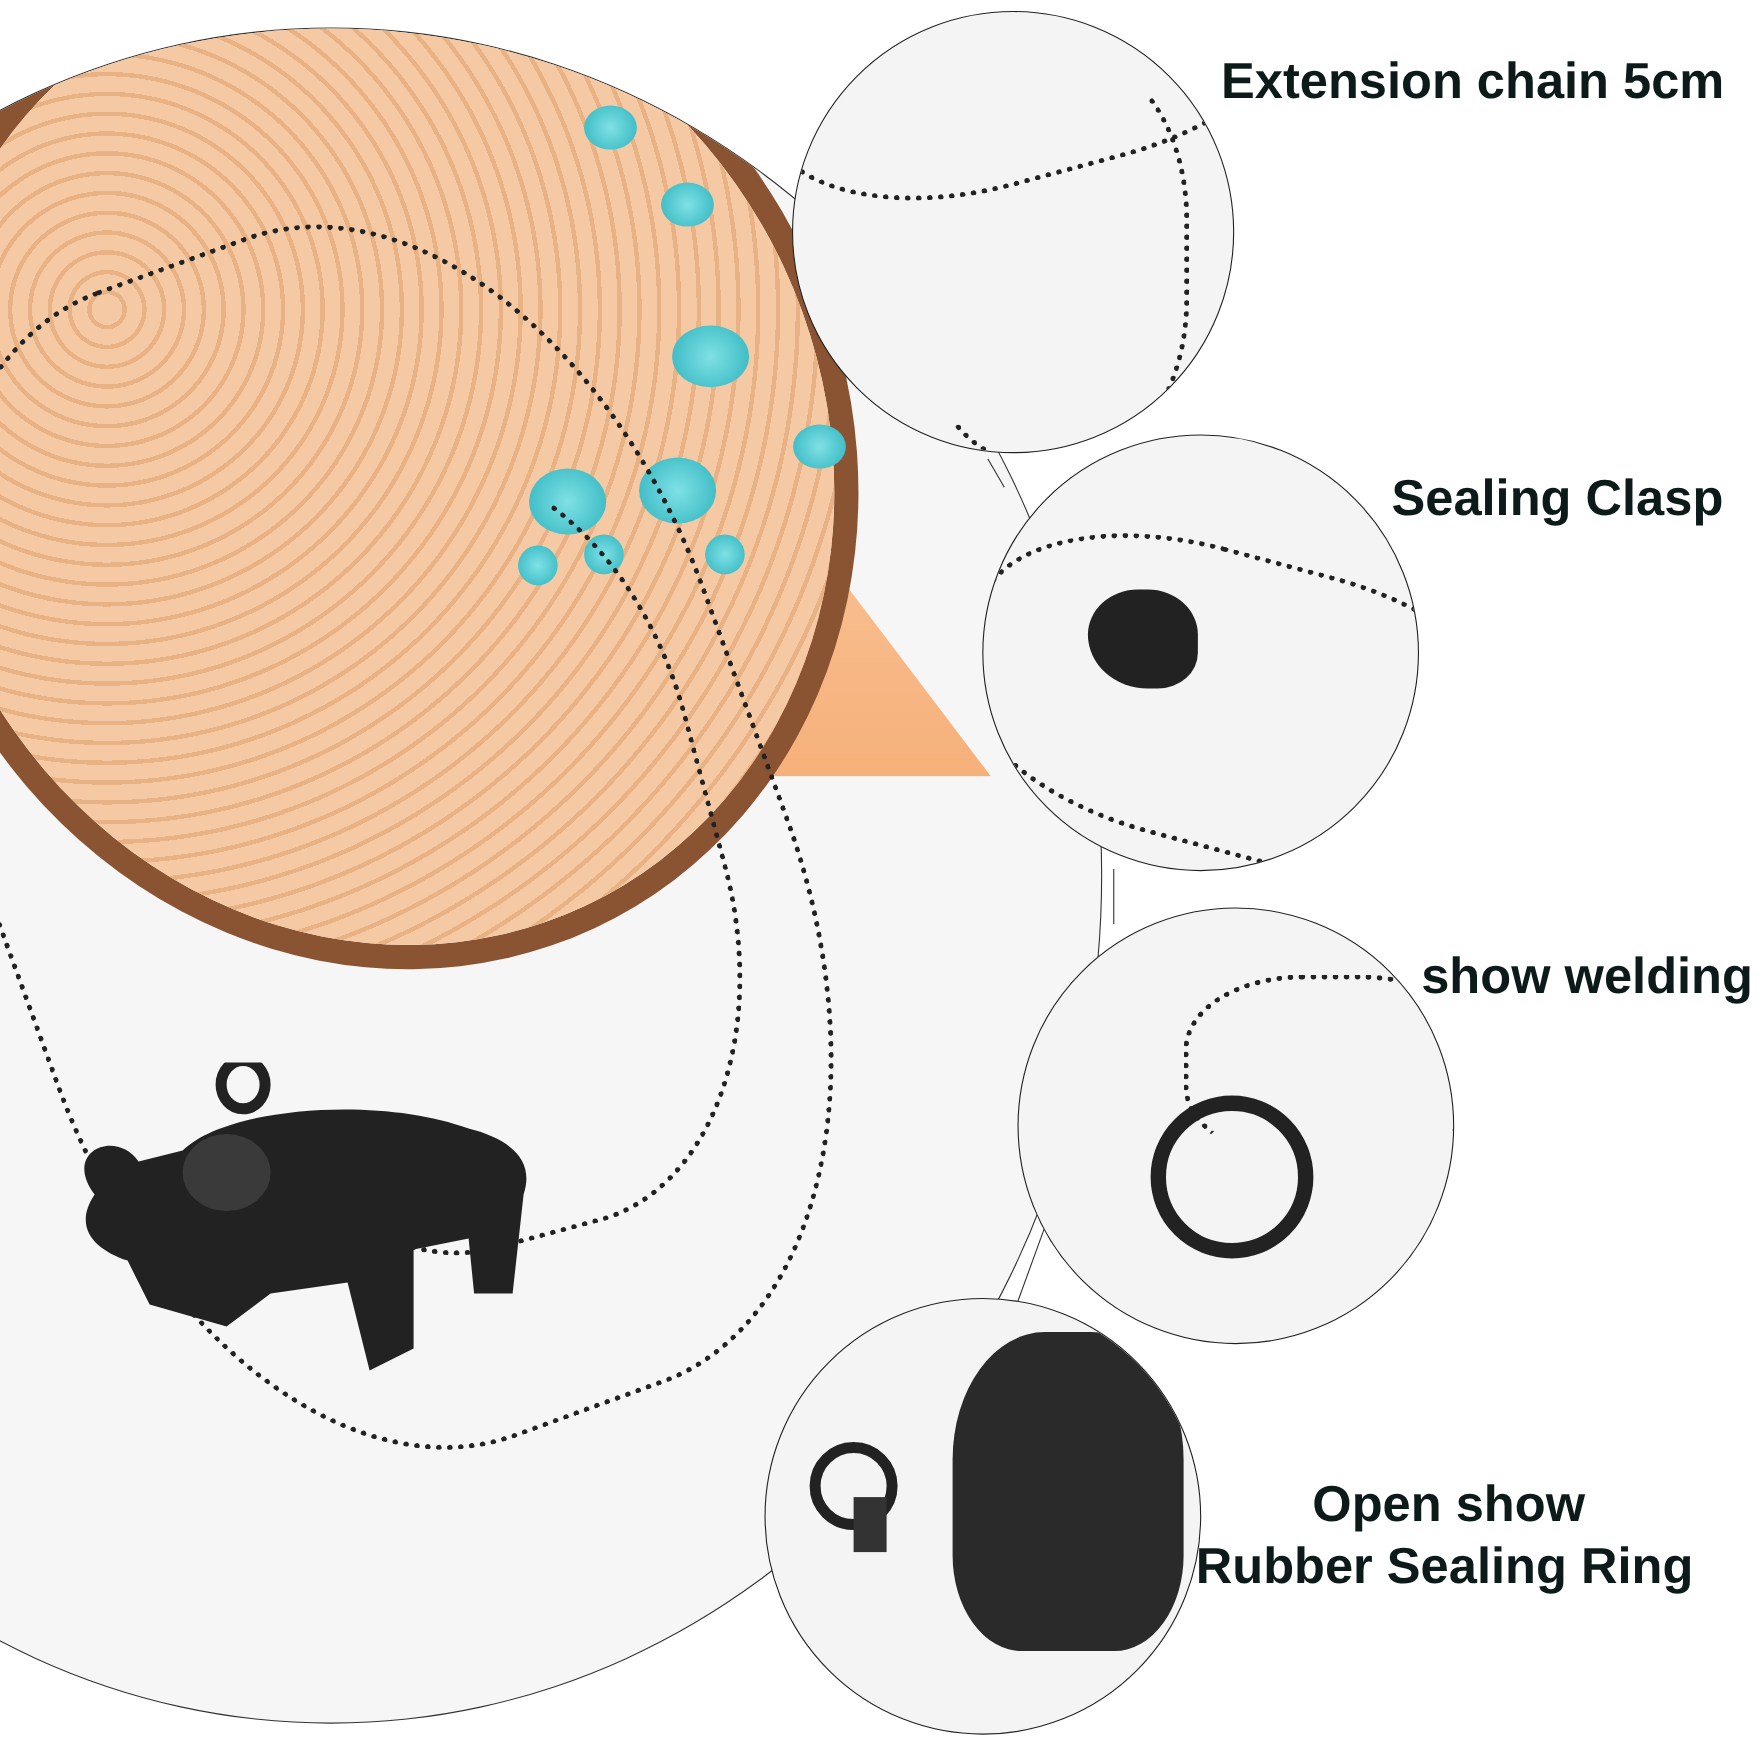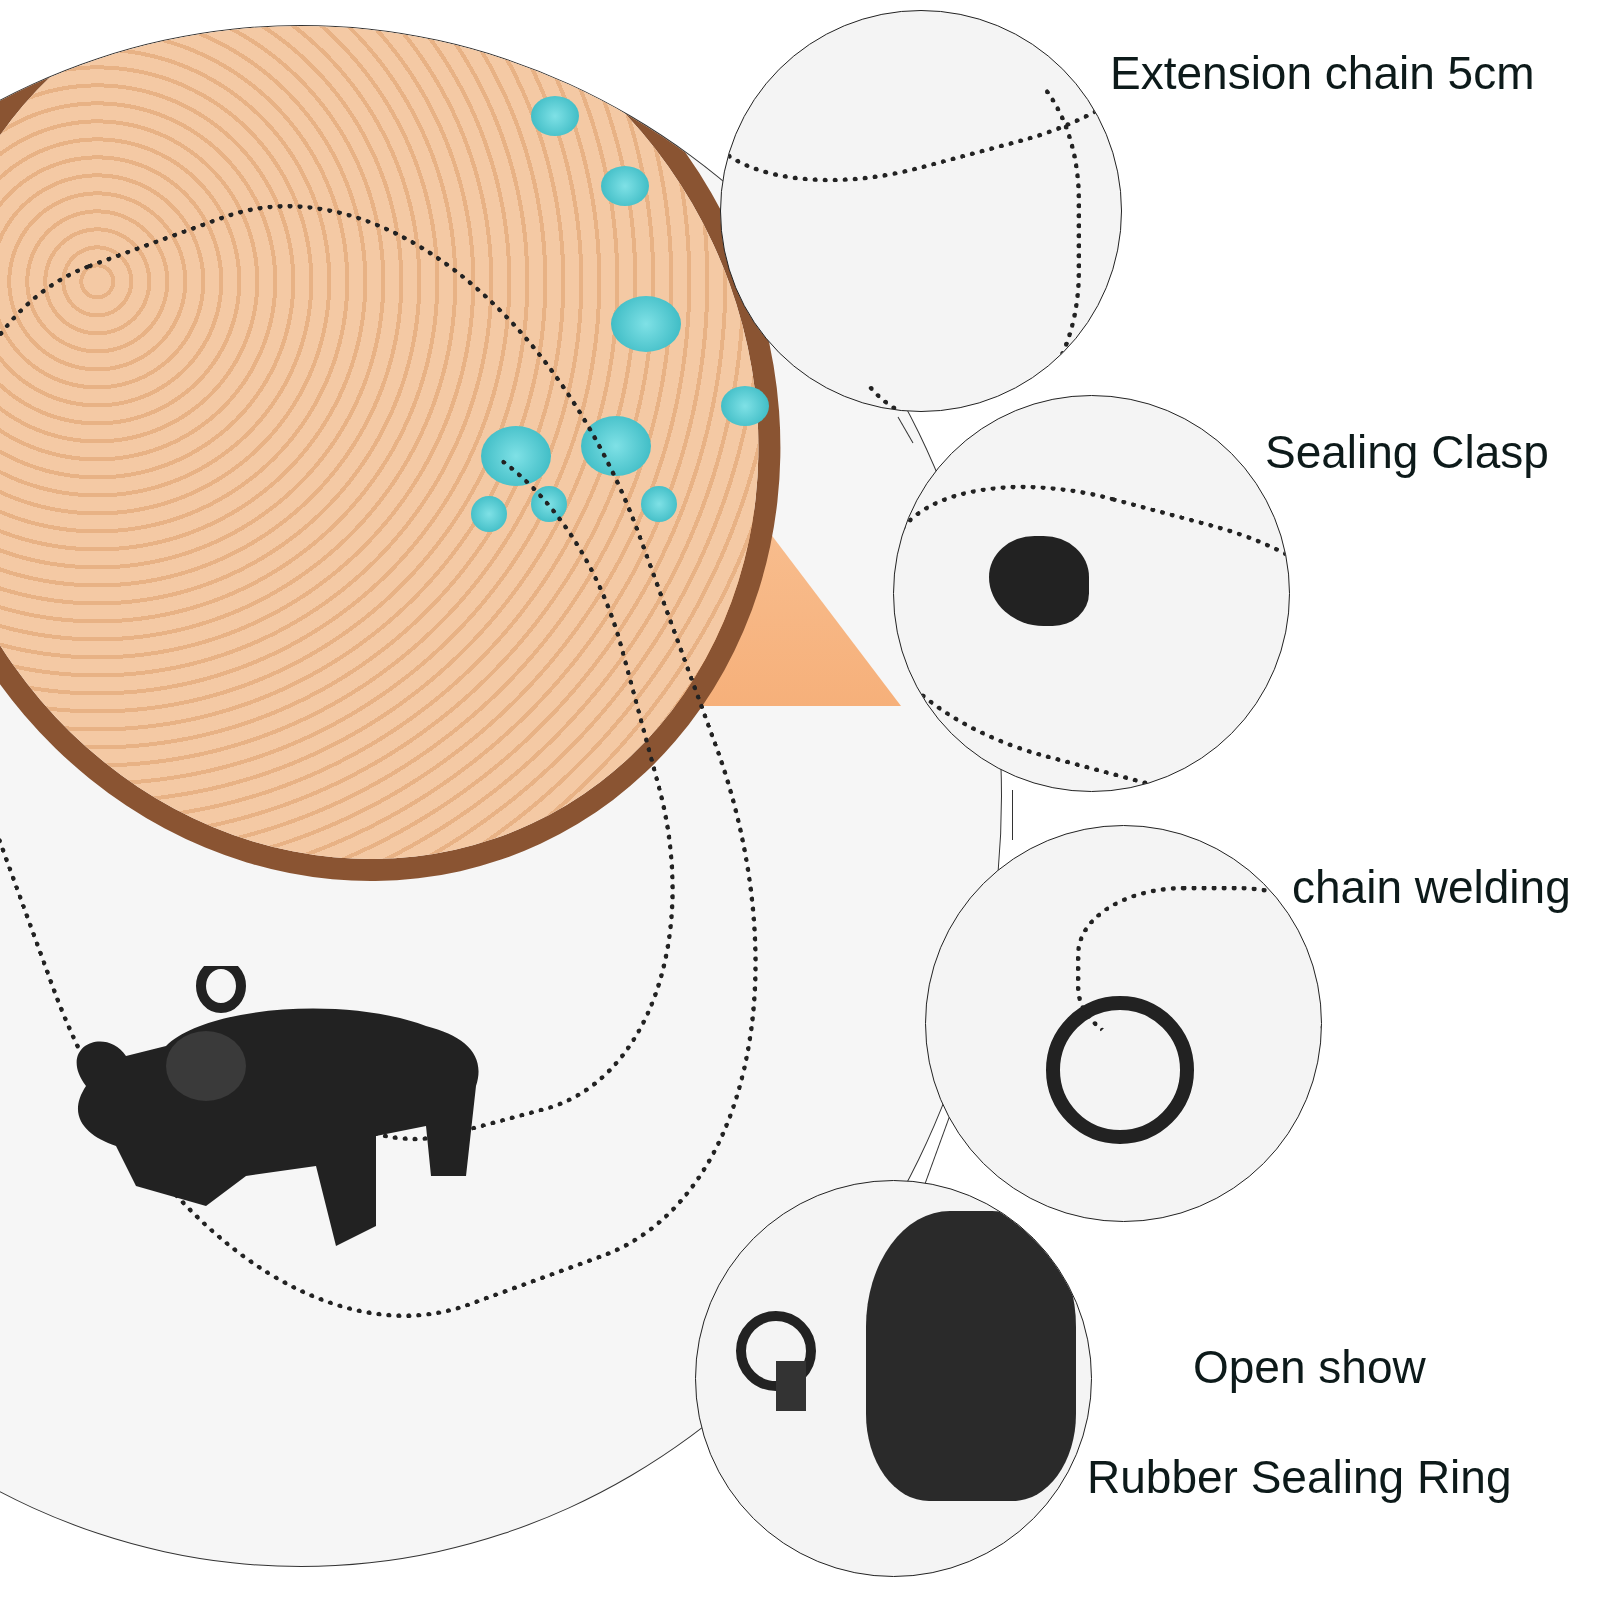--- a/index.html
+++ b/index.html
@@ -5,21 +5,21 @@
   html, body { margin: 0; padding: 0; }
   body { width: 1601px; height: 1601px; background: #ffffff; position: relative; overflow: hidden; font-family: "Liberation Sans", sans-serif; }
   .main-photo { position: absolute; left: -400px; top: 25px; width: 1400px; height: 1540px; border-radius: 50%; border: 1.5px solid #333; overflow: hidden; background: #f6f6f6; }
   .wood { position: absolute; left: 330px; top: -60px; width: 820px; height: 900px; border-radius: 50%; background: repeating-radial-gradient(circle at 30% 25%, #f4c9a4 0 14px, #e8b285 14px 18px); transform: rotate(-25deg); box-shadow: 0 0 0 22px #8a5432; }
   .peach { position: absolute; left: 800px; top: 20px; width: 500px; height: 660px; background: linear-gradient(180deg,#fde0c3,#f6b07a); clip-path: polygon(0 0, 100% 100%, 0 100%); }
   .flowers { position: absolute; left: 860px; top: 70px; width: 330px; height: 440px; }
   .flower { position: absolute; width: 48px; height: 40px; border-radius: 50%; background: radial-gradient(circle,#7fe1e6,#2fb3bd); }
   .chain { position: absolute; border: 5px dotted #222; border-radius: 40%; }
   .elephant { position: absolute; left: 445px; top: 940px; width: 460px; height: 300px; }
   .detail-circle { position: absolute; border-radius: 50%; border: 1.5px solid #222; background: #f4f4f4; overflow: hidden; }
-  .label { position: absolute; color: #0d1a1a; font-size: 46px; white-space: nowrap; }
+  .label { position: absolute; color: #0d1a1a; font-size: 46px; white-space: nowrap; font-weight: bold; }
   .link-line { position: absolute; border-left: 1.5px solid #333; }
 </style>
 </head>
 <body>
 
 <div class="main-photo">
   <div class="peach"></div>
   <div class="wood"></div>
   <div class="flowers">
     <div class="flower" style="left:70px;top:0px"></div>
@@ -57,15 +57,15 @@
 </div>
 <div class="link-line" style="left:935px;top:1115px;height:80px;transform:rotate(20deg)"></div>
 <div class="detail-circle" style="left:695px;top:1180px;width:395px;height:395px">
   <div style="position:absolute;left:170px;top:30px;width:210px;height:290px;border-radius:40% 40% 30% 30%;background:#2a2a2a"></div>
   <div style="position:absolute;left:40px;top:130px;width:60px;height:60px;border-radius:50%;border:10px solid #222"></div>
   <div style="position:absolute;left:80px;top:180px;width:30px;height:50px;background:#333"></div>
 </div>
 
 <div class="label" style="left:1110px;top:46px">Extension chain 5cm</div>
 <div class="label" style="left:1265px;top:425px">Sealing Clasp</div>
-<div class="label" style="left:1292px;top:860px">chain welding</div>
+<div class="label" style="left:1292px;top:860px">show welding</div>
 <div class="label" style="left:1193px;top:1340px">Open show</div>
-<div class="label" style="left:1087px;top:1450px">Rubber Sealing Ring</div>
+<div class="label" style="left:1087px;top:1396px">Rubber Sealing Ring</div>
 
 </body></html>

